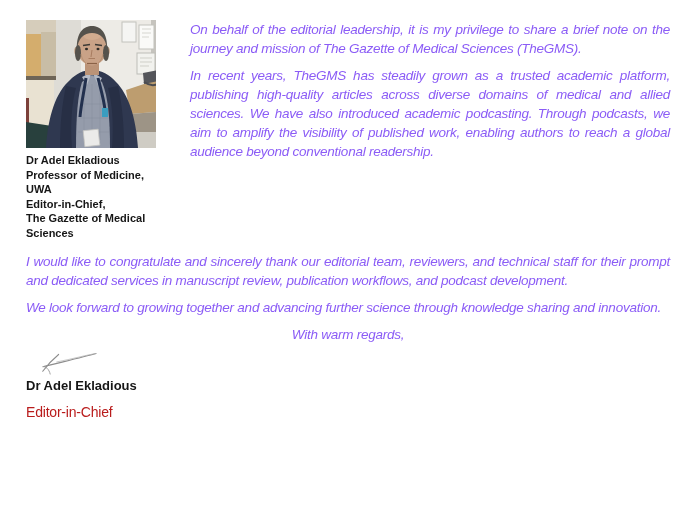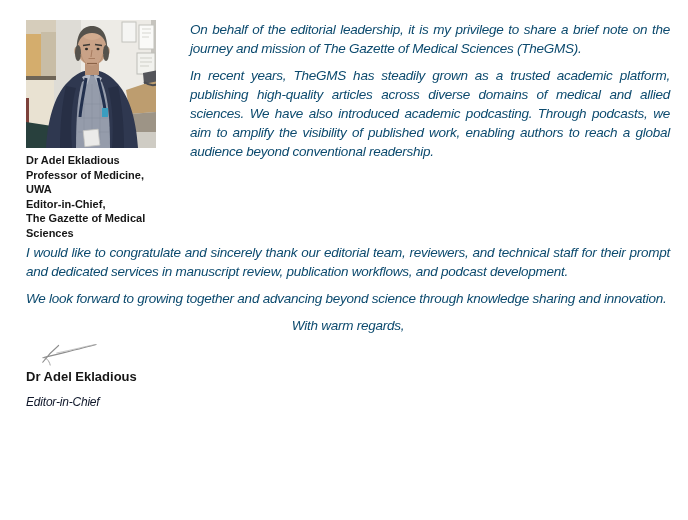--- a/index.html
+++ b/index.html
@@ -27,38 +27,37 @@
     letter-spacing:0;
   }
   .intro-col { flex:1; min-width:0; }
   .para {
     font-style:italic;
     font-size:13.5px;
     letter-spacing:-0.25px;
     line-height:19px;
     text-align:justify;
     margin:0 0 8px 0;
-    color:#0c4a6e;
+    color:#8b5cf6;
   }
-  .full-section { margin-top:3px; }
+  .full-section { margin-top:12px; }
   .closing-line { margin:8px 0 3px 0; text-align:center; }
   .signature-scribble { margin:0 0 2px 6px; height:28px; }
   .sig-name {
     font-weight:bold;
     font-style:normal;
     font-size:13px;
     margin:3px 0 0 0;
     color:#161616;
   }
   .sig-title, .sig-org {
-    font-style:italic;
-    font-size:12px;
+    font-size:14px;
     letter-spacing:-0.2px;
     margin:11px 0 0 0;
-    color:#0f172a;
+    color:#b91c1c;
   }
 </style>
 </head>
 <body>
 
 <div class="page">
 
   <div class="top-section">
 
     <div class="left-col">
@@ -133,21 +132,21 @@
     </div>
 
     <div class="intro-col">
         <p class="para">On behalf of the editorial leadership, it is my privilege to share a brief note on the journey and mission of The Gazette of Medical Sciences (TheGMS).</p>
         <p class="para">In recent years, TheGMS has steadily grown as a trusted academic platform, publishing high-quality articles across diverse domains of medical and allied sciences. We have also introduced academic podcasting. Through podcasts, we aim to amplify the visibility of published work, enabling authors to reach a global audience beyond conventional readership.</p>
       </div>
   </div>
 
   <div class="full-section">
       <p class="para">I would like to congratulate and sincerely thank our editorial team, reviewers, and technical staff for their prompt and dedicated services in manuscript review, publication workflows, and podcast development.</p>
-      <p class="para">We look forward to growing together and advancing beyond science through knowledge sharing and innovation.</p>
+      <p class="para">We look forward to growing together and advancing further science through knowledge sharing and innovation.</p>
     </div>
 
   <p class="para closing-line">With warm regards,</p>
 
   <div class="signature-scribble">
     <svg viewBox="0 0 70 30" width="70" height="28">
       <path d="M66,7 C52,11 30,16 10,21" stroke="#8d8d8d" fill="none" stroke-width="1.3" stroke-linecap="round"></path>
       <path d="M26,8 C20,13 14,19 9,26" stroke="#8d8d8d" fill="none" stroke-width="1.2" stroke-linecap="round"></path>
       <path d="M9,21 C12,20 16,24 17,29" stroke="#9a9a9a" fill="none" stroke-width="1" stroke-linecap="round"></path>
       <path d="M66,7 C58,8 40,13 24,16" stroke="#b5b5b5" fill="none" stroke-width="0.8" stroke-linecap="round"></path>

